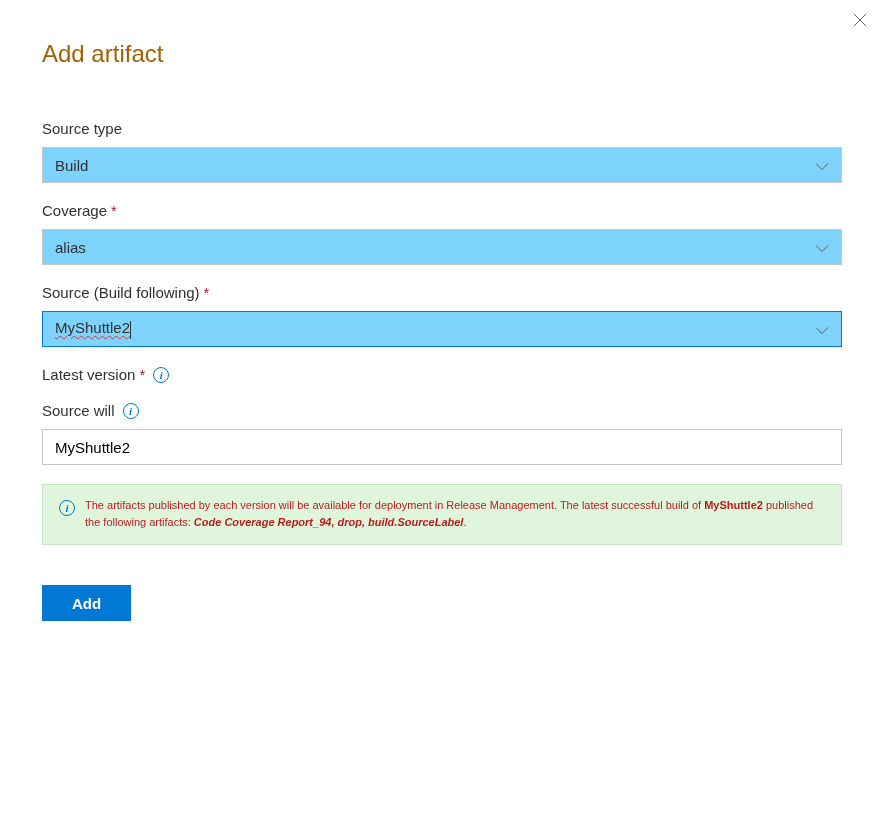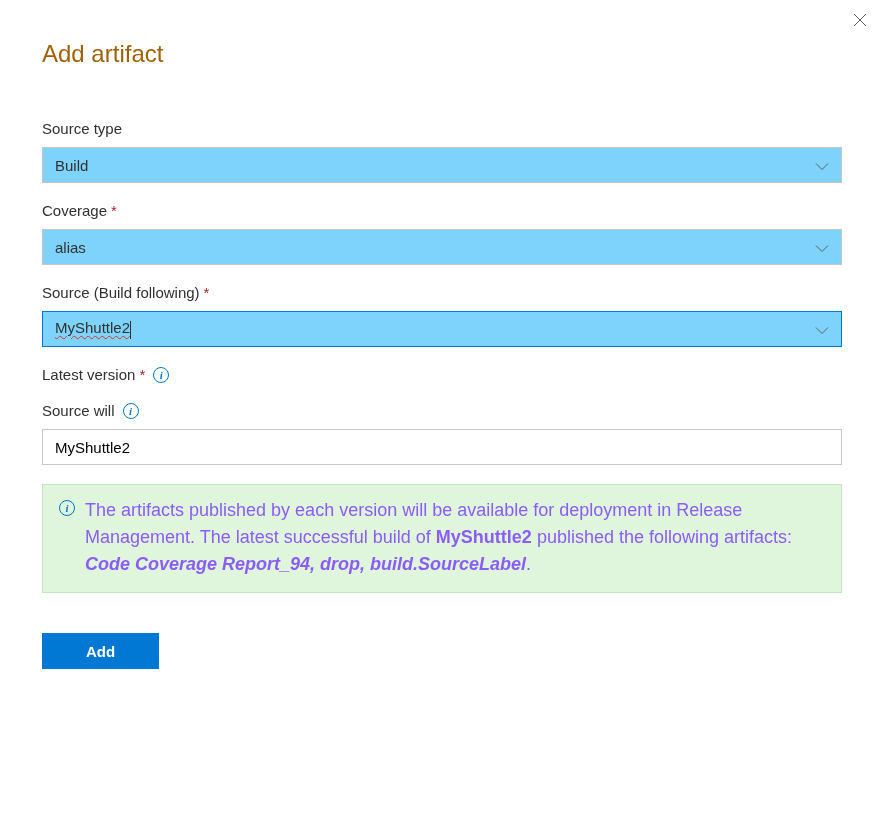--- a/index.html
+++ b/index.html
@@ -136,37 +136,37 @@
       font-size: 11px;
       font-weight: 600;
       display: flex;
       align-items: center;
       justify-content: center;
       font-style: italic;
       font-family: Georgia, serif;
       margin-top: 3px;
     }
     .info-box-text {
-      font-size: 18px;
+      font-size: 11px;
       line-height: 1.5;
-      color: #8b5cf6;
+      color: #b91c1c;
     }
     .info-box-text .bold {
       font-weight: 600;
     }
     .info-box-text .bold-italic {
       font-weight: 600;
       font-style: italic;
     }
     .add-btn {
       background: #0078d4;
       color: #ffffff;
       border: none;
       height: 36px;
-      padding: 0 44px;
+      padding: 0 30px;
       font-size: 15px;
       font-weight: 600;
       cursor: pointer;
       font-family: inherit;
     }
   </style>
 </head>
 <body>
 
 <div class="close-btn">

